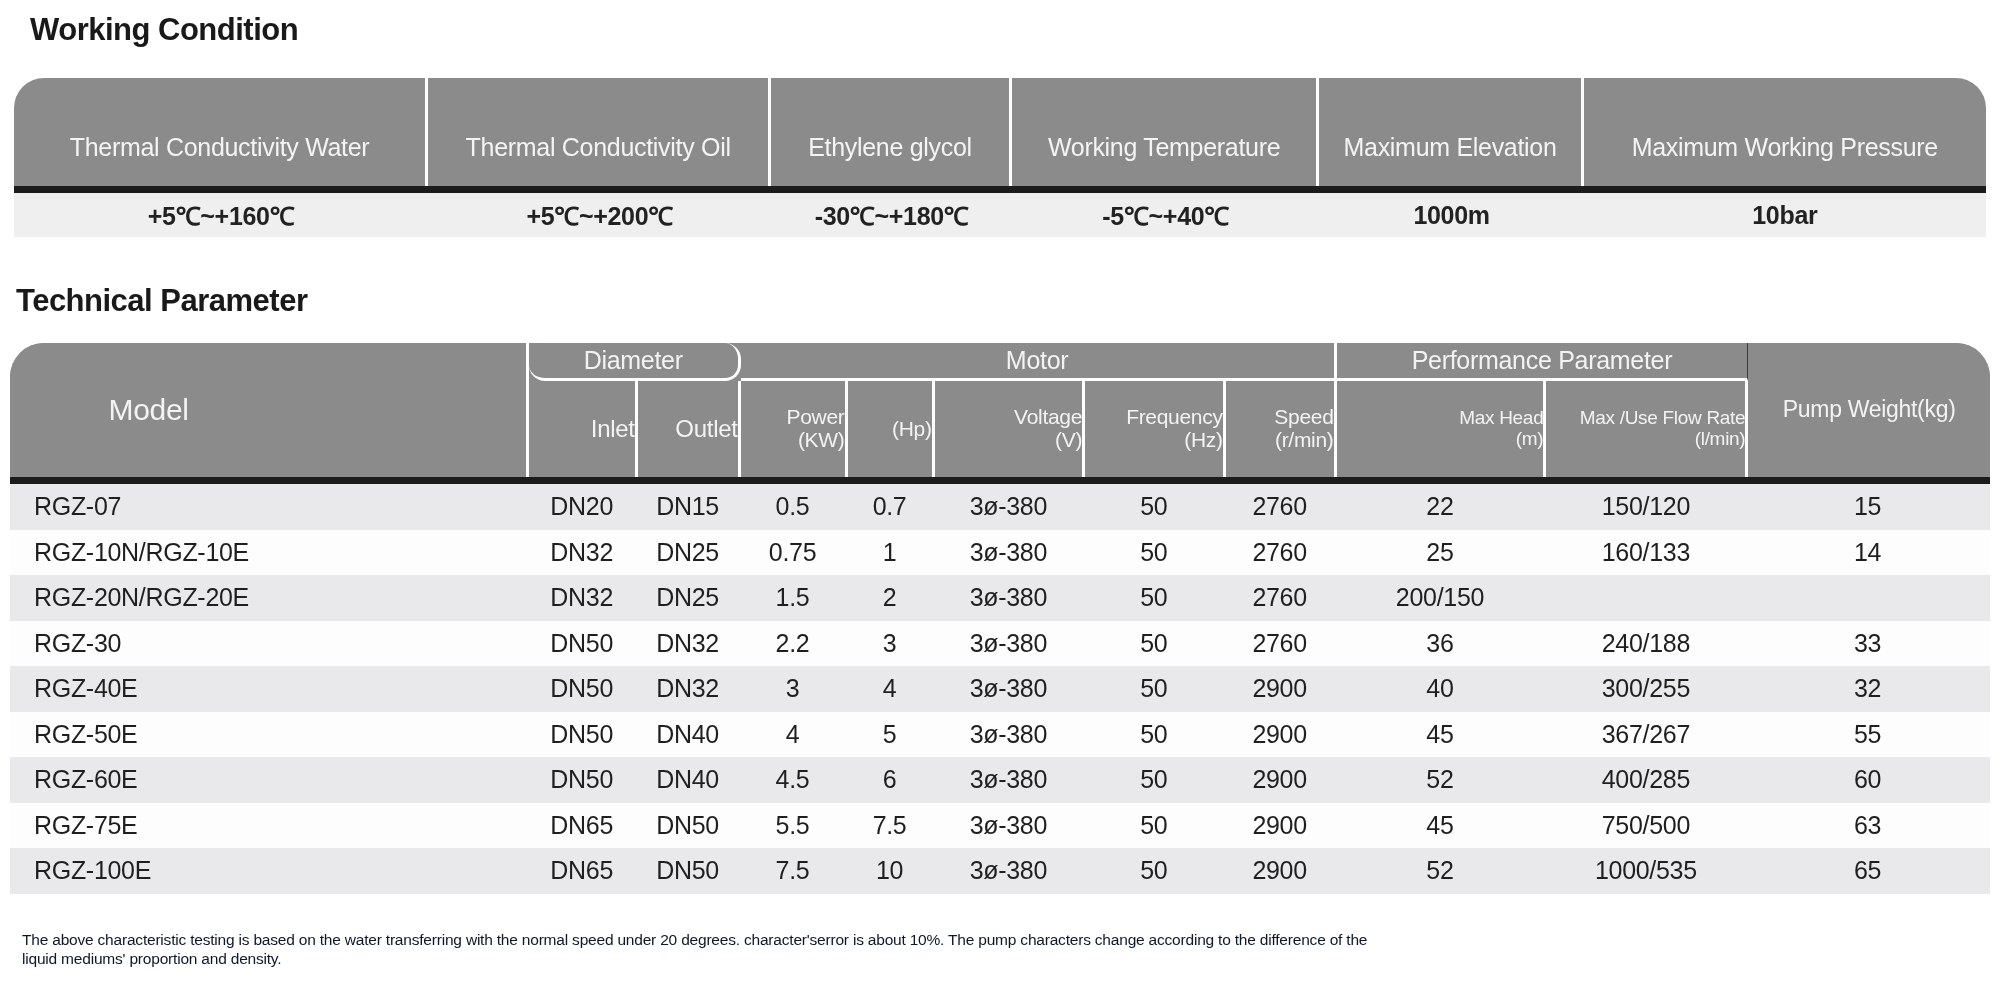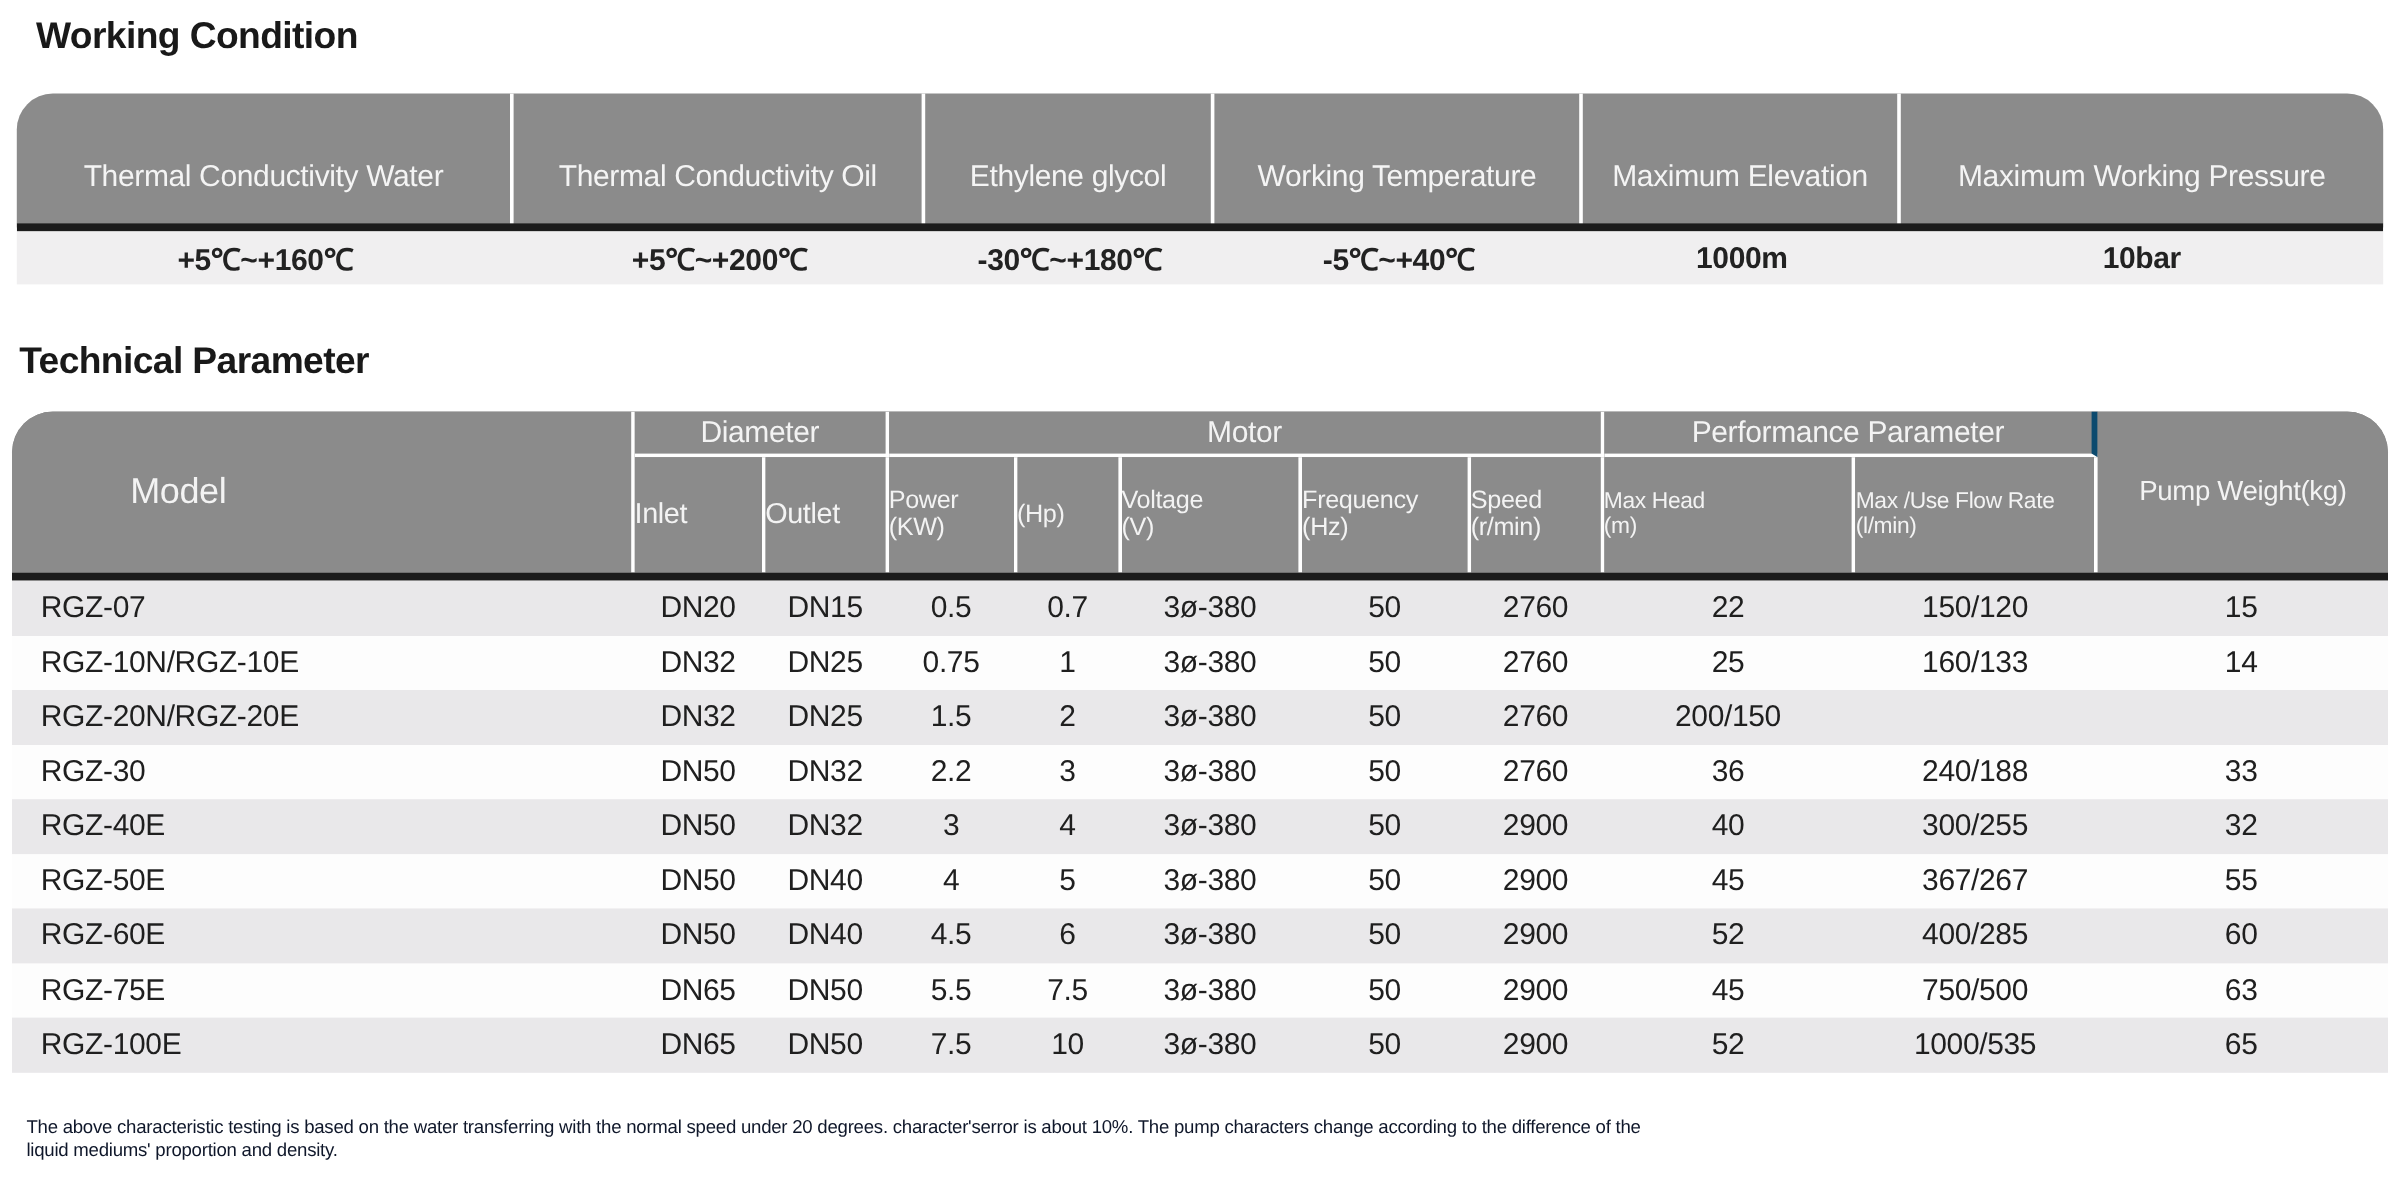--- a/index.html
+++ b/index.html
@@ -58,27 +58,27 @@
     border-bottom:7px solid var(--rule);
     overflow:hidden;
     color:#f3f3f3;
   }
   .gh {
     display:flex; align-items:center; justify-content:center;
     box-sizing:border-box; background:var(--hdr);
     font-size:25px; letter-spacing:-0.3px;
   }
   .h-model       { grid-area:1 / 1 / 3 / 2;  border-right:3px solid #fff; font-size:30px; padding-right:46%; }
-  .h-diameter    { grid-area:1 / 2 / 2 / 4;  border-right:3px solid #fff; border-bottom:3px solid #fff; }
+  .h-diameter    { grid-area:1 / 2 / 2 / 4;  border-right:3px solid #fff; border-bottom:3px solid #fff;border-radius:16px; }
   .h-motor       { grid-area:1 / 4 / 2 / 9;  border-right:3px solid #fff; border-bottom:3px solid #fff; }
-  .h-performance { grid-area:1 / 9 / 2 / 11; border-right:5px solid #0c4a6e; border-bottom:3px solid #fff; }
+  .h-performance { grid-area:1 / 9 / 2 / 11; border-right:1px solid #0c4a6e; border-bottom:3px solid #fff; }
   .h-pumpweight  { grid-area:1 / 11 / 3 / 12; flex-direction:row; font-size:23px; line-height:1.1; }
   .h-subs { display:contents; }
   .h-sub {
-    display:flex; flex-direction:column; align-items:flex-start; justify-content:center;
+    display:flex; flex-direction:column; align-items:flex-end; justify-content:center;
     box-sizing:border-box; background:var(--hdr);
     border-right:3px solid #fff;
     line-height:1.08; letter-spacing:-0.3px; text-align:center;
   }
   .h-subs .h-sub:nth-child(-n+2) { font-size:24px; }
   .h-subs .h-sub:nth-child(n+3)  { font-size:21px; }
   .h-subs .h-sub:nth-child(8),
   .h-subs .h-sub:nth-child(9)    { font-size:19px; }
   .h-subs .h-sub:nth-child(9)    { border-right:3px solid #fff; }
 

